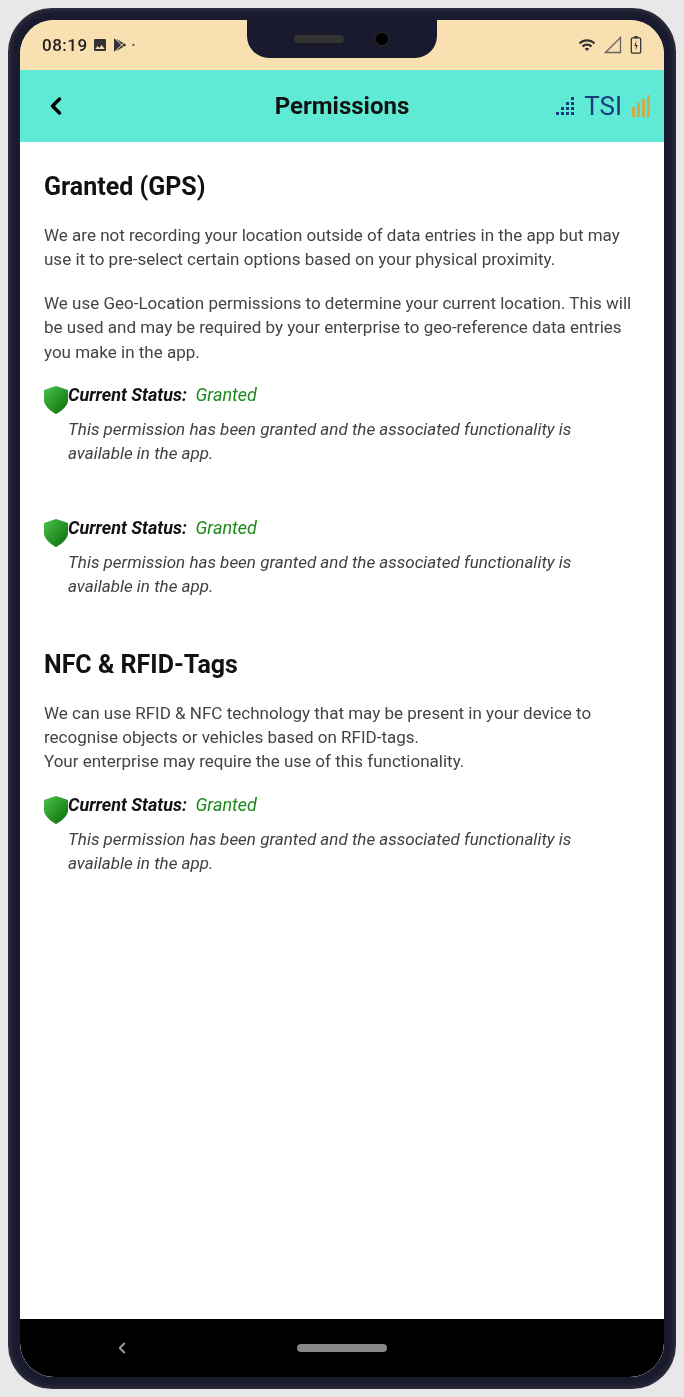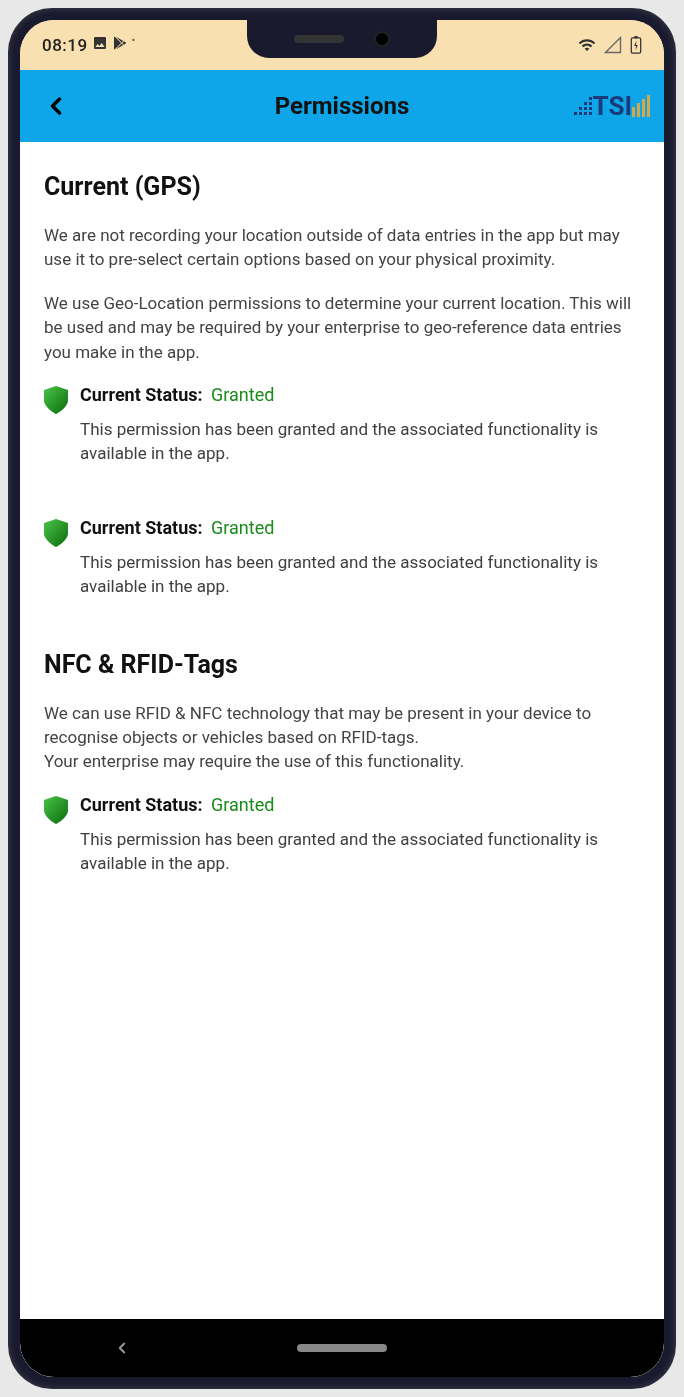--- a/index.html
+++ b/index.html
@@ -58,27 +58,27 @@
   .status-bar {
     height: 50px;
     background: #f9e0b0;
     display: flex;
     justify-content: space-between;
     align-items: center;
     padding: 0 22px;
     font-size: 17px;
     color: #222;
   }
-  .status-left { display:flex; gap:4px; }
+  .status-left { display:flex; align-items:center; gap:4px; }
   .status-right { display:flex; align-items:center; gap:8px; }
   .time { font-weight: 500; letter-spacing: 0.5px; }
   .ico { display:inline-flex; }
   .app-header {
     height: 72px;
-    background: #0ea5e9;
+    background: #5eead4;
     display: flex;
     align-items: center;
     padding: 0 14px;
     position: relative;
   }
   .back-btn {
     width: 44px;
     height: 44px;
     display:flex;
     align-items:center;
@@ -89,27 +89,27 @@
     position:absolute;
     left:0; right:0;
     text-align:center;
     font-size: 24px;
     font-weight: 700;
     color: #111;
     pointer-events:none;
   }
   .logo {
     margin-left:auto;
-    font-weight: 700;
+    font-weight: 400;
     font-size: 26px;
     color: #1a3a7a;
     letter-spacing: 0;
     display:flex;
     align-items:center;
-    gap:0;
+    gap:10px;
   }
   .logo-dots {
     display:grid;
     grid-template-columns: repeat(4, 3px);
     grid-template-rows: repeat(4, 3px);
     gap: 2px;
   }
   .logo-dots span { background:#1a3a7a; width:3px; height:3px; }
   .logo-dots span.e { background:transparent; }
   .logo-bars { display:flex; gap:2px; align-items:flex-end; }
@@ -129,21 +129,22 @@
   }
   .section p.desc {
     font-size: 17px;
     color: #444;
     line-height: 1.42;
     margin-bottom: 20px;
   }
   .status-row {
     display:flex;
     align-items:flex-start;
-    gap: 12px;
+    gap: 0;
+    font-style: italic;
   }
   .shield {
     width: 24px;
     height: 28px;
     flex-shrink:0;
     margin-top:2px;
   }
   .status-text {
     flex:1;
   }
@@ -263,21 +264,21 @@
             <span style="height:14px"></span>
             <span style="height:18px"></span>
             <span style="height:22px"></span>
         </div>
       </div>
     </div>
 
     <div class="content">
 
       <div class="section">
-        <h2>Current (GPS)</h2>
+        <h2>Granted (GPS)</h2>
         <p class="desc">We are not recording your location outside of data entries in the app but may use it to pre-select certain options based on your physical proximity.</p>
         <p class="desc">We use Geo-Location permissions to determine your current location. This will be used and may be required by your enterprise to geo-reference data entries you make in the app.</p>
         <div class="status-row">
           <span class="shield">
             <svg width="24" height="28" viewBox="0 0 24 28">
                 <defs>
                   <linearGradient id="g1" x1="0" y1="0" x2="1" y2="1">
                     <stop offset="0" stop-color="#4ac44a"></stop>
                     <stop offset="1" stop-color="#0a6a0a"></stop>
                   </linearGradient>

